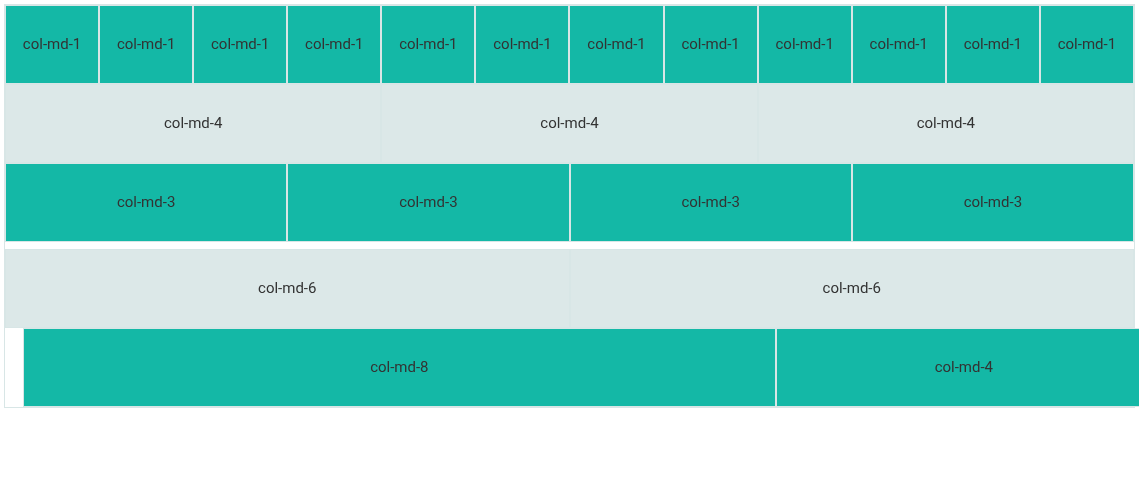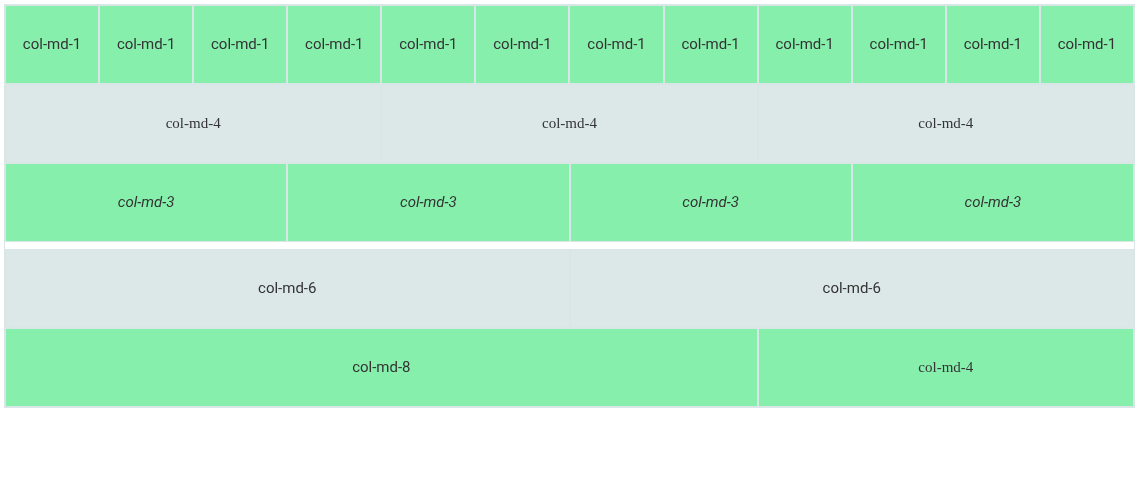--- a/index.html
+++ b/index.html
@@ -24,30 +24,30 @@
     .col {
       border: 1px solid #d8e6e6;
       padding: 28px 10px;
       text-align: center;
       display: flex;
       align-items: center;
       justify-content: center;
       line-height: 1.4;
     }
     .row-odd .col {
-      background-color: #86efac;
+      background-color: #14b8a6;
     }
     .row-even .col {
       background-color: #dce8e8;
     }
     .col-1 { flex: 0 0 8.3333%; max-width: 8.3333%; }
-    .col-3 { flex: 0 0 25%; max-width: 25%; font-style: italic; }
-    .col-4 { flex: 0 0 33.3333%; max-width: 33.3333%; font-family: Liberation Serif, serif; }
+    .col-3 { flex: 0 0 25%; max-width: 25%; }
+    .col-4 { flex: 0 0 33.3333%; max-width: 33.3333%; }
     .col-6 { flex: 0 0 50%; max-width: 50%; margin-top: 7px; }
-    .col-8 { flex: 0 0 66.6667%; max-width: 66.6667%; }
+    .col-8 { flex: 0 0 66.6667%; max-width: 66.6667%; margin-left: 18px; }
   </style>
 </head>
 <body>
 
 <div class="grid-container">
 
   <div class="row row-odd">
     <div class="col col-1">
         <span>col-md-1</span>
       </div>

